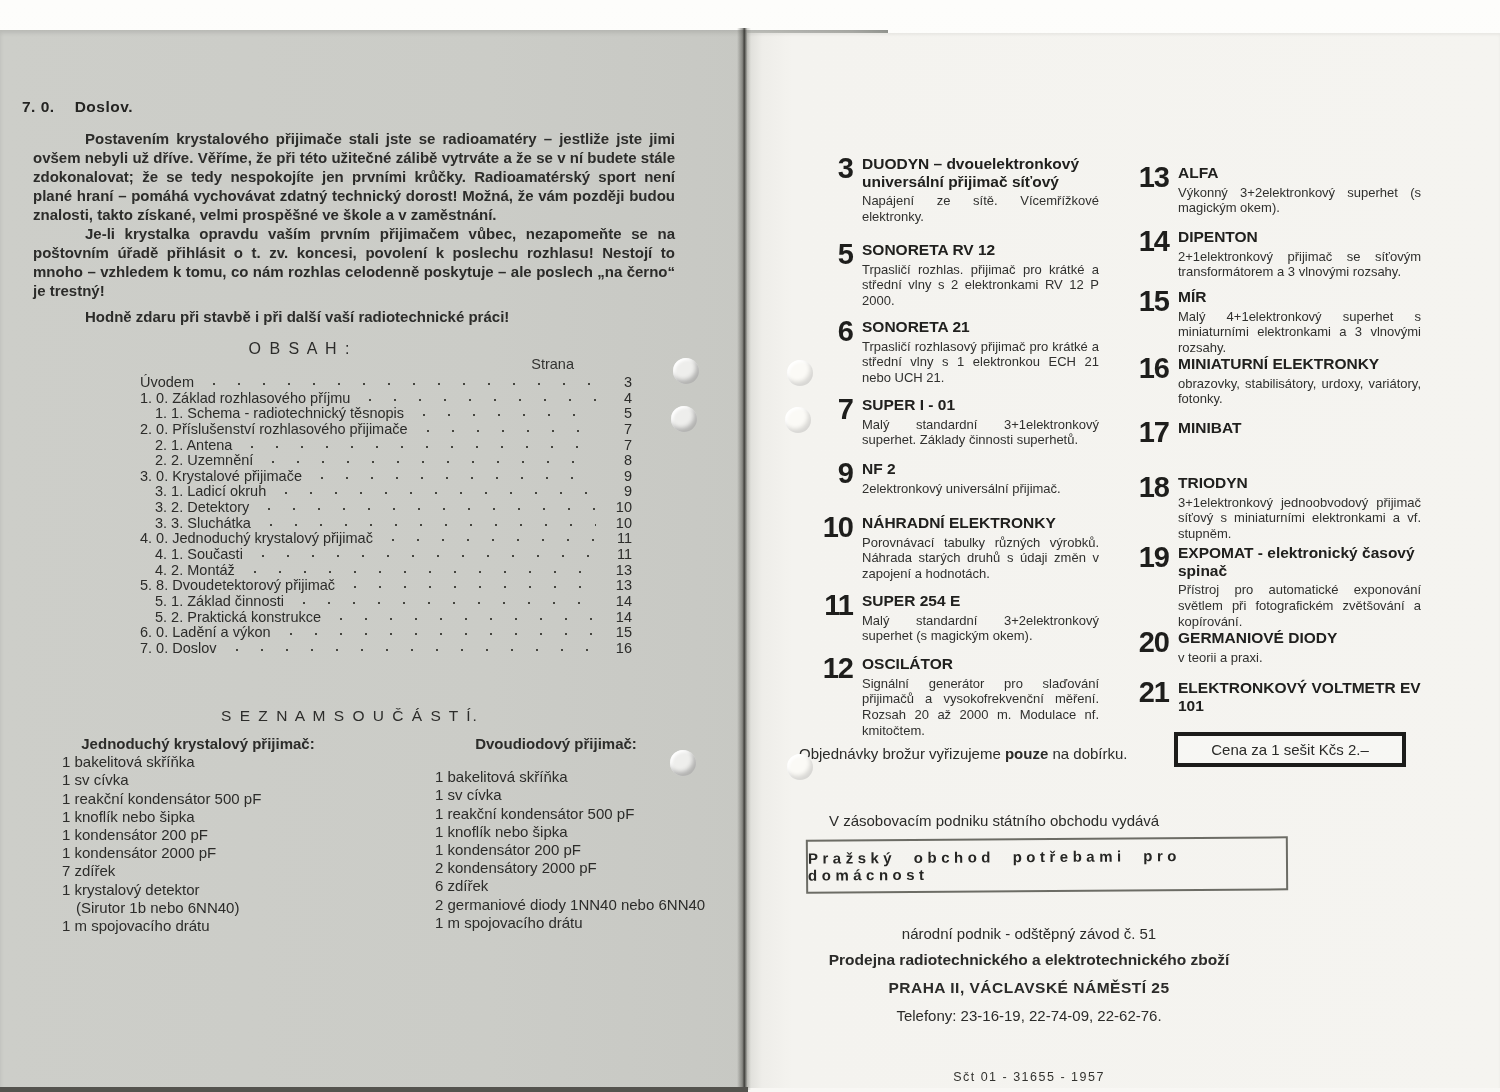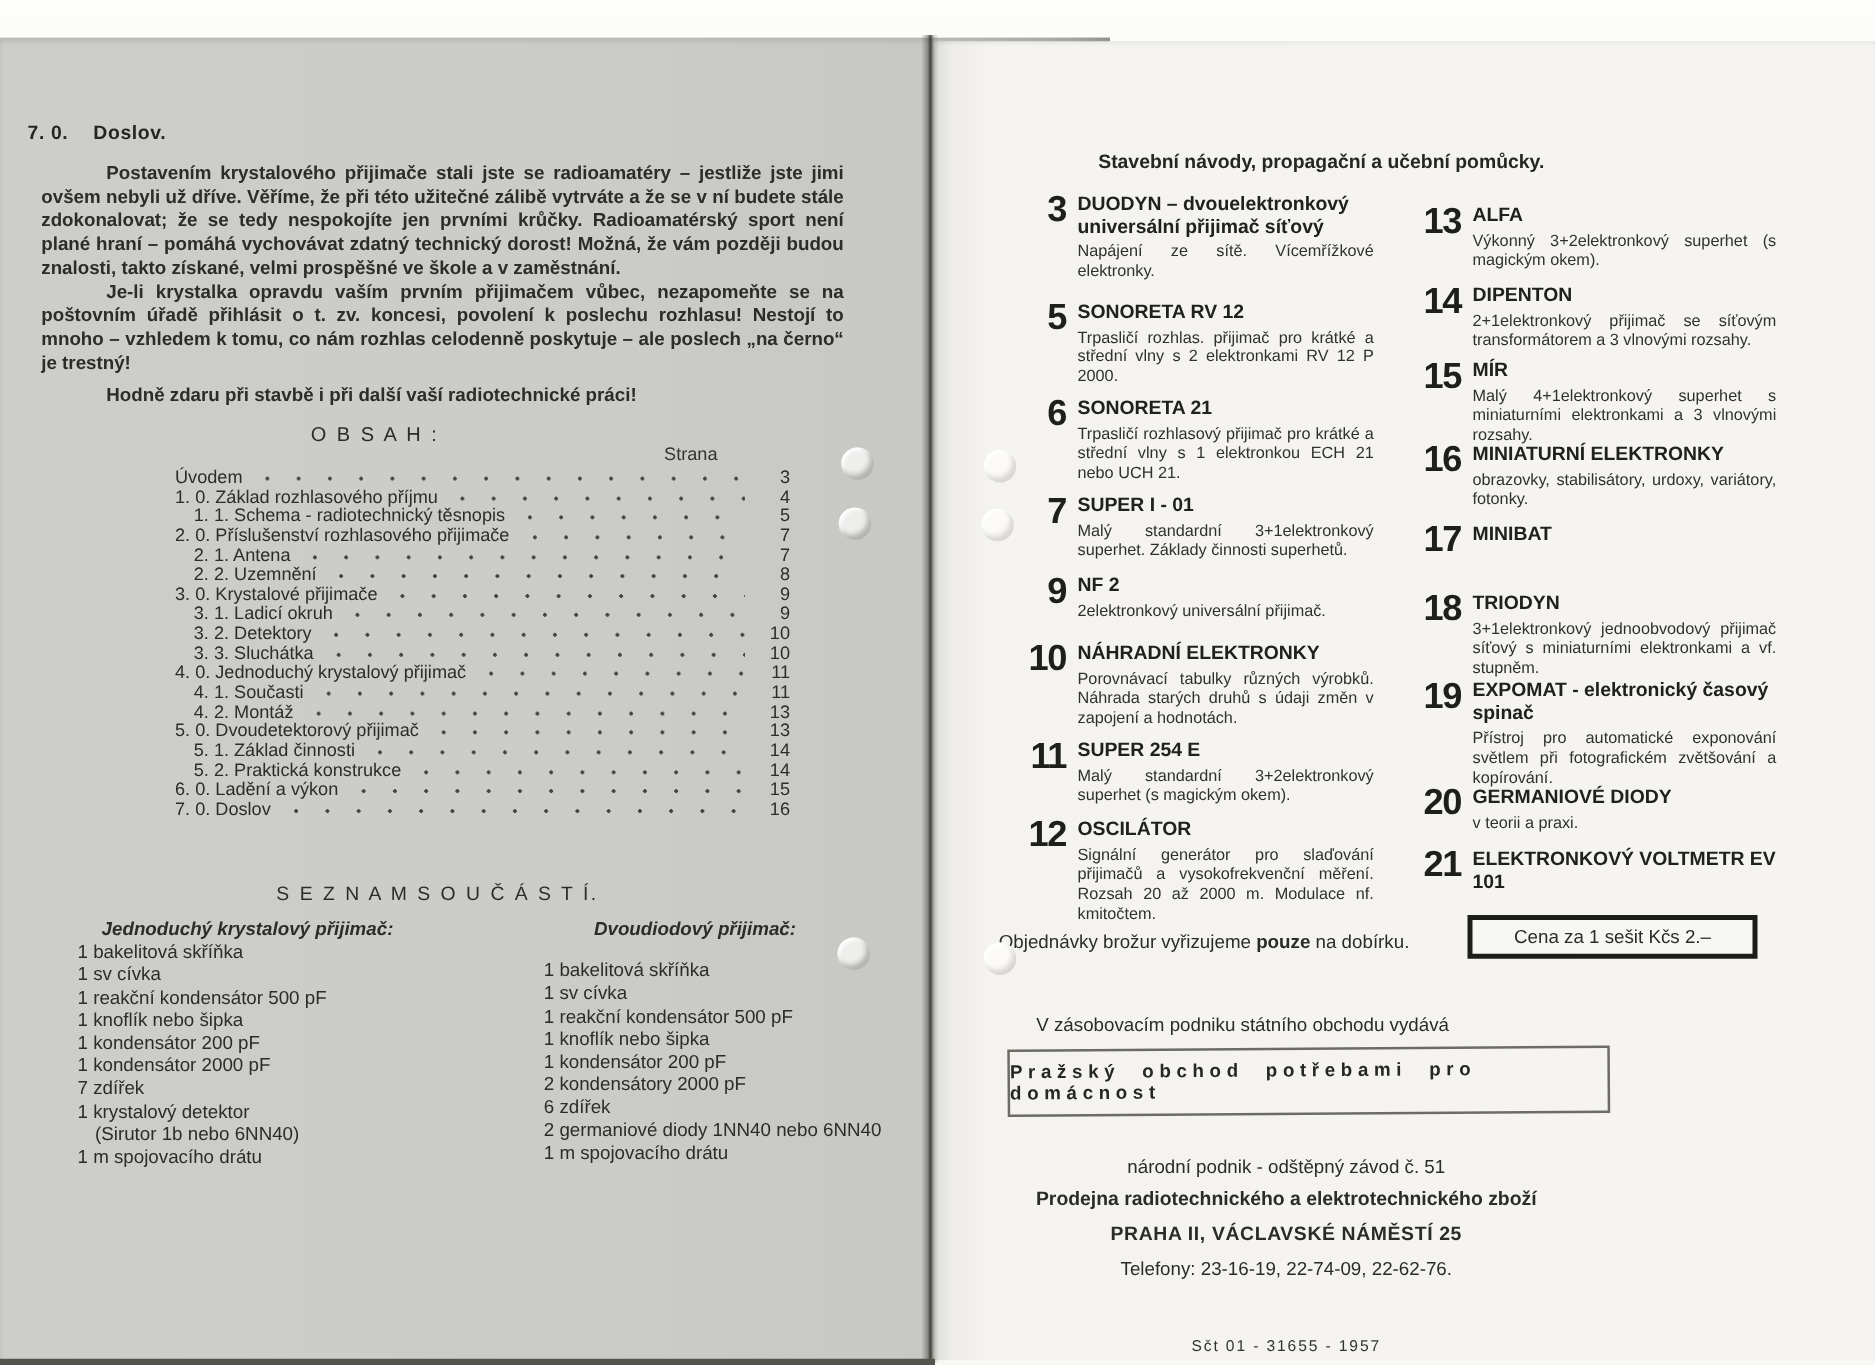--- a/index.html
+++ b/index.html
@@ -49,21 +49,21 @@
   .toc-dots { flex:1 1 auto; height:11px; margin:0 6px 0 16px;
     background-image:radial-gradient(circle 1.5px at 4px 8px, #45453f 98%, rgba(0,0,0,0) 100%);
     background-size:25px 11px; background-repeat:repeat-x; }
   .toc-page { flex:0 0 30px; text-align:right; }
 
   .seznam-title { position:absolute; left:150px; top:677px; width:400px; text-align:center;
     font-size:15.5px; letter-spacing:2px; color:#2c2c2a; }
   .parts-col { position:absolute; top:705px; font-size:15px; line-height:18.2px; color:#2c2c2a; }
   .parts-col.c1 { left:62px; width:272px; }
   .parts-col.c2 { left:435px; width:242px; }
-  .parts-header { font-weight:bold; text-align:center;font-style:italic; }
+  .parts-header { font-weight:bold; text-align:center; }
   .parts-col.c2 .parts-items { padding-top:15px; }
   .parts-item { white-space:nowrap; }
   .parts-item.cont { padding-left:14px; }
 
   
   .rp-header { position:absolute; left:60px; top:88px; width:500px; text-align:center;
     font-weight:bold; font-size:15.5px; color:#262624; }
   .cat-col { position:absolute; color:#2b2b29; }
   .cat-col.left { left:72px; top:122px; width:280px; height:650px; }
   .cat-col.right { left:388px; top:131px; width:286px; height:650px; }
@@ -169,21 +169,21 @@
         <span class="toc-label">4. 1. Současti</span>
         <span class="toc-dots"></span>
         <span class="toc-page">11</span>
       </div>
     <div class="toc-row ind">
         <span class="toc-label">4. 2. Montáž</span>
         <span class="toc-dots"></span>
         <span class="toc-page">13</span>
       </div>
     <div class="toc-row">
-        <span class="toc-label">5. 0. Dvoudetektorový přijimač</span>
+        <span class="toc-label">5. 8. Dvoudetektorový přijimač</span>
         <span class="toc-dots"></span>
         <span class="toc-page">13</span>
       </div>
     <div class="toc-row ind">
         <span class="toc-label">5. 1. Základ činnosti</span>
         <span class="toc-dots"></span>
         <span class="toc-page">14</span>
       </div>
     <div class="toc-row ind">
         <span class="toc-label">5. 2. Praktická konstrukce</span>
@@ -231,21 +231,20 @@
       <div class="parts-item">2 kondensátory 2000 pF</div>
       <div class="parts-item">6 zdířek</div>
       <div class="parts-item">2 germaniové diody 1NN40 nebo 6NN40</div>
       <div class="parts-item">1 m spojovacího drátu</div>
     </div>
   </div>
 </div>
 
 <div class="page-right">
 
-  <div class="rp-header">Stavební návody, propagační a učební pomůcky.</div>
 
   <div class="cat-col left">
     <div class="cat-item" style="top:0px">
       <div class="cat-num">3</div>
       <div class="cat-body">
           <div class="cat-title">DUODYN – dvouelektronkový universální přijimač síťový</div>
           <div class="cat-desc">Napájení ze sítě. Vícemřížkové elektronky.</div>
         </div>
     </div>
     <div class="cat-item" style="top:86px">

